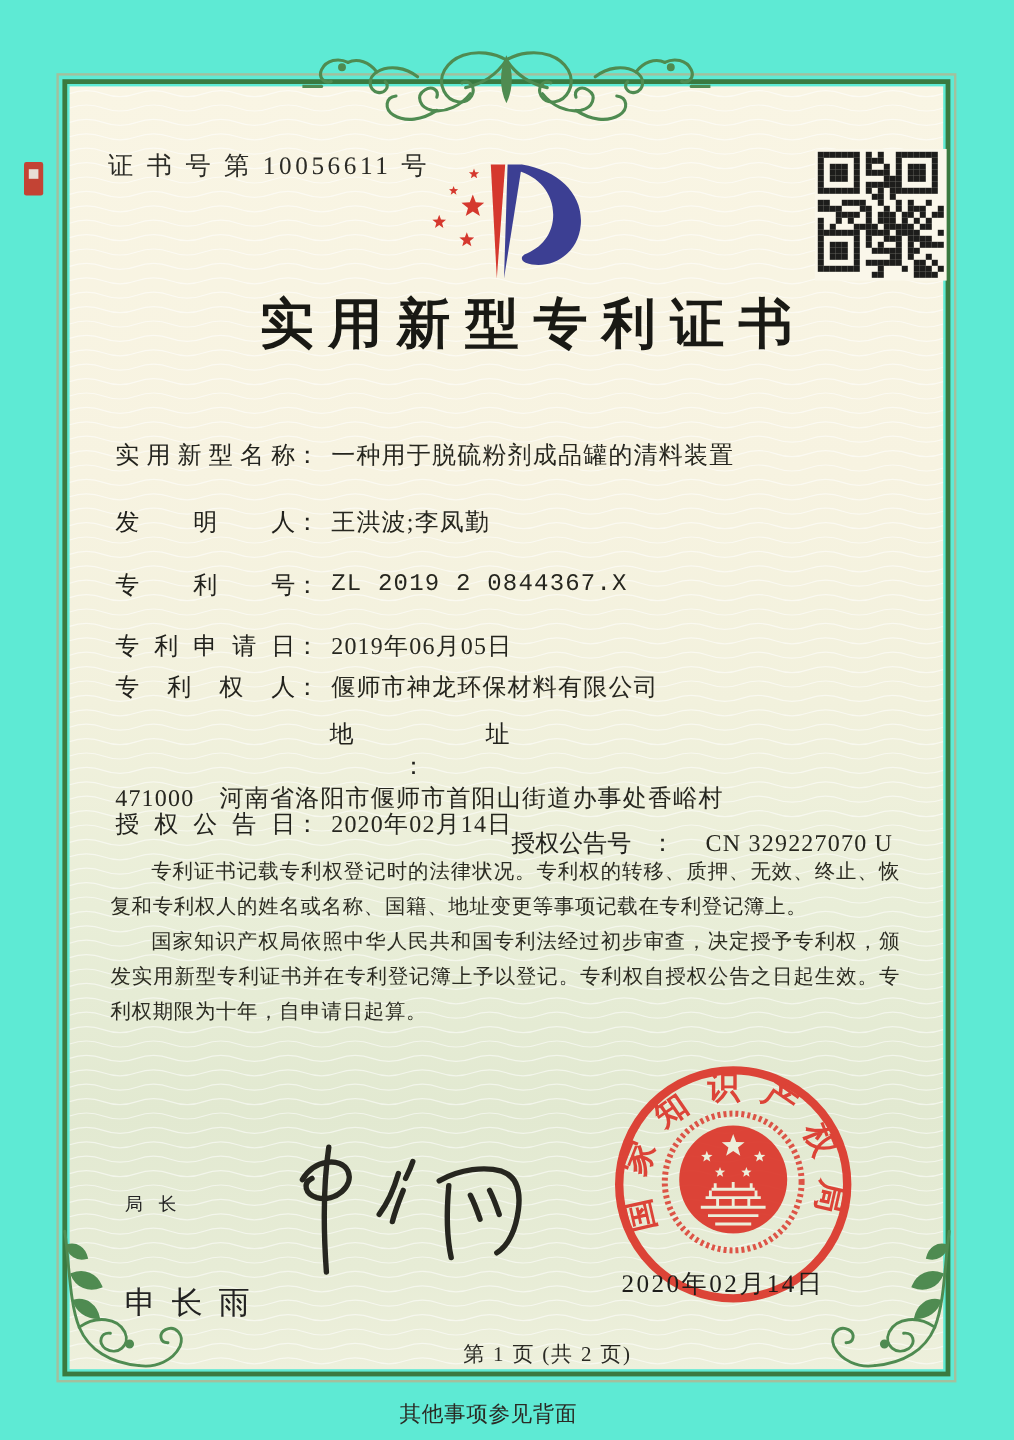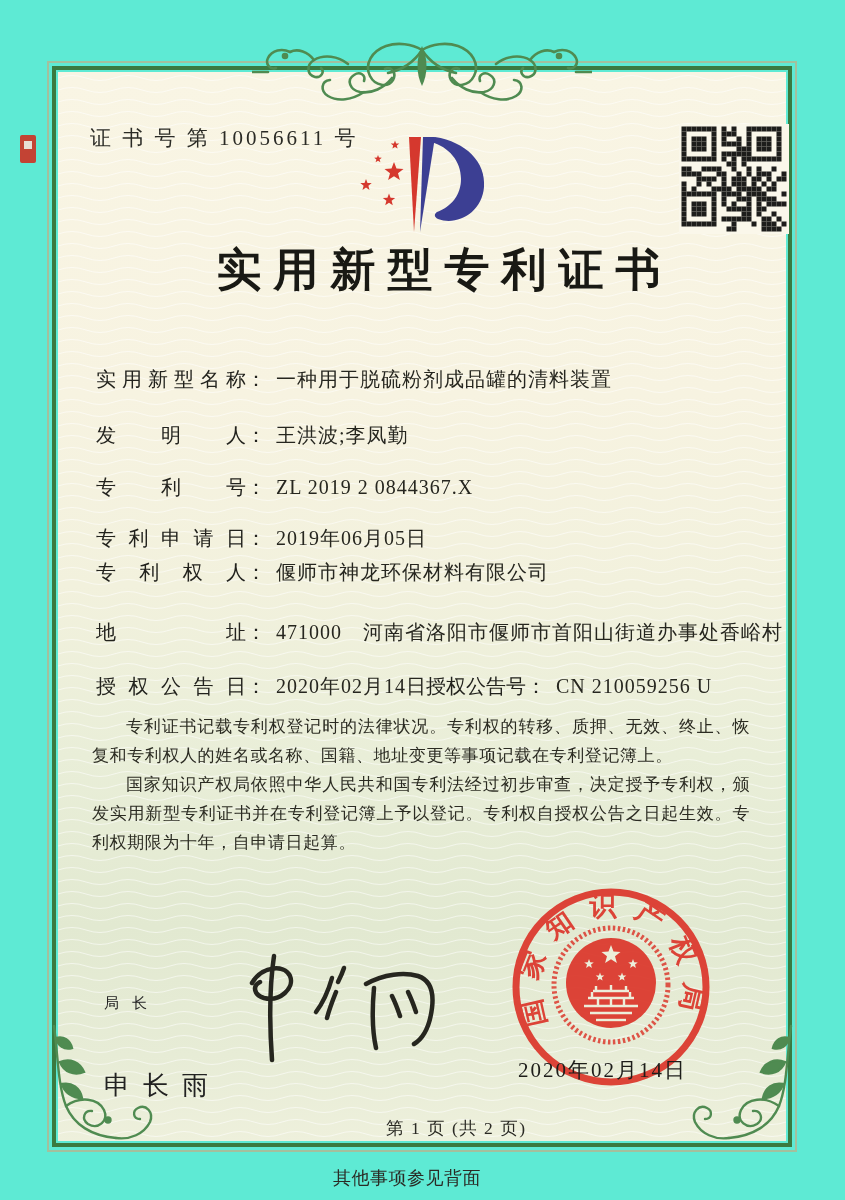--- a/index.html
+++ b/index.html
@@ -42,30 +42,30 @@
   .cert-no{position:absolute;left:90px;top:124px;font-size:21px;letter-spacing:3px;color:#2b2b26;}
   .logo{position:absolute;left:352px;top:130px;width:150px;height:115px;}
   .qr{position:absolute;left:679px;top:124px;width:110px;height:110px;}
   .title{
     position:absolute;left:0;top:240px;width:845px;text-align:center;
     font-size:45px;font-weight:bold;letter-spacing:12px;text-indent:12px;color:#191914;padding-left:16px;
   }
 
   
   .field-row{position:absolute;left:96px;display:flex;align-items:center;font-size:20px;}
-  .r1{top:366px;} .r2{top:422px;} .r3{top:474px;} .r4{top:525px;}
-  .r5{top:559px;} .r6{top:619px;} .r7{top:673px;width:660px;}
+  .r1{top:366px;} .r2{top:422px;} .r3{top:474px;font-family:Liberation Mono, monospace;} .r4{top:525px;}
+  .r5{top:559px;} .r6{top:598px;flex-direction:column;} .r7{top:673px;width:660px;}
   .f-label{
     display:inline-block;width:150px;
     text-align:justify;text-align-last:justify;
     color:#22221d;flex:0 0 auto;
   }
   .f-colon{margin-right:10px;color:#22221d;flex:0 0 auto;}
   .f-value{letter-spacing:1px;color:#26261f;}
-  .grant2{position:absolute;left:330px;top:0;display:flex;align-items:baseline;}
+  .grant2{position:absolute;left:330px;top:16px;display:flex;align-items:baseline;gap:16px;}
   .grant2 .f-label{width:auto;text-align:left;text-align-last:auto;}
 
   
   .body-text{
     position:absolute;left:92px;top:712px;width:658px;
     font-size:17px;line-height:29px;letter-spacing:0.6px;
     text-align:justify;color:#2b2b22;
   }
   .body-text p{margin:0;text-indent:2em;}
 
@@ -514,21 +514,21 @@
       <span class="f-colon">：</span>
     <span class="f-value">471000　河南省洛阳市偃师市首阳山街道办事处香峪村</span>
   </div>
   <div class="field-row r7" style="position:absolute;">
     <span class="f-label">授权公告日</span>
       <span class="f-colon">：</span>
     <span class="f-value">2020年02月14日</span>
     <span class="grant2">
       <span class="f-label">授权公告号</span>
         <span class="f-colon">：</span>
-      <span class="f-value">CN 210059256 U</span>
+      <span class="f-value">CN 329227070 U</span>
     </span>
   </div>
 
   <div class="body-text">
     <p>专利证书记载专利权登记时的法律状况。专利权的转移、质押、无效、终止、恢复和专利权人的姓名或名称、国籍、地址变更等事项记载在专利登记簿上。</p>
     <p>国家知识产权局依照中华人民共和国专利法经过初步审查，决定授予专利权，颁发实用新型专利证书并在专利登记簿上予以登记。专利权自授权公告之日起生效。专利权期限为十年，自申请日起算。</p>
   </div>
 
   <div class="signer-title">局长</div>
   <div class="signer-name">申长雨</div>

